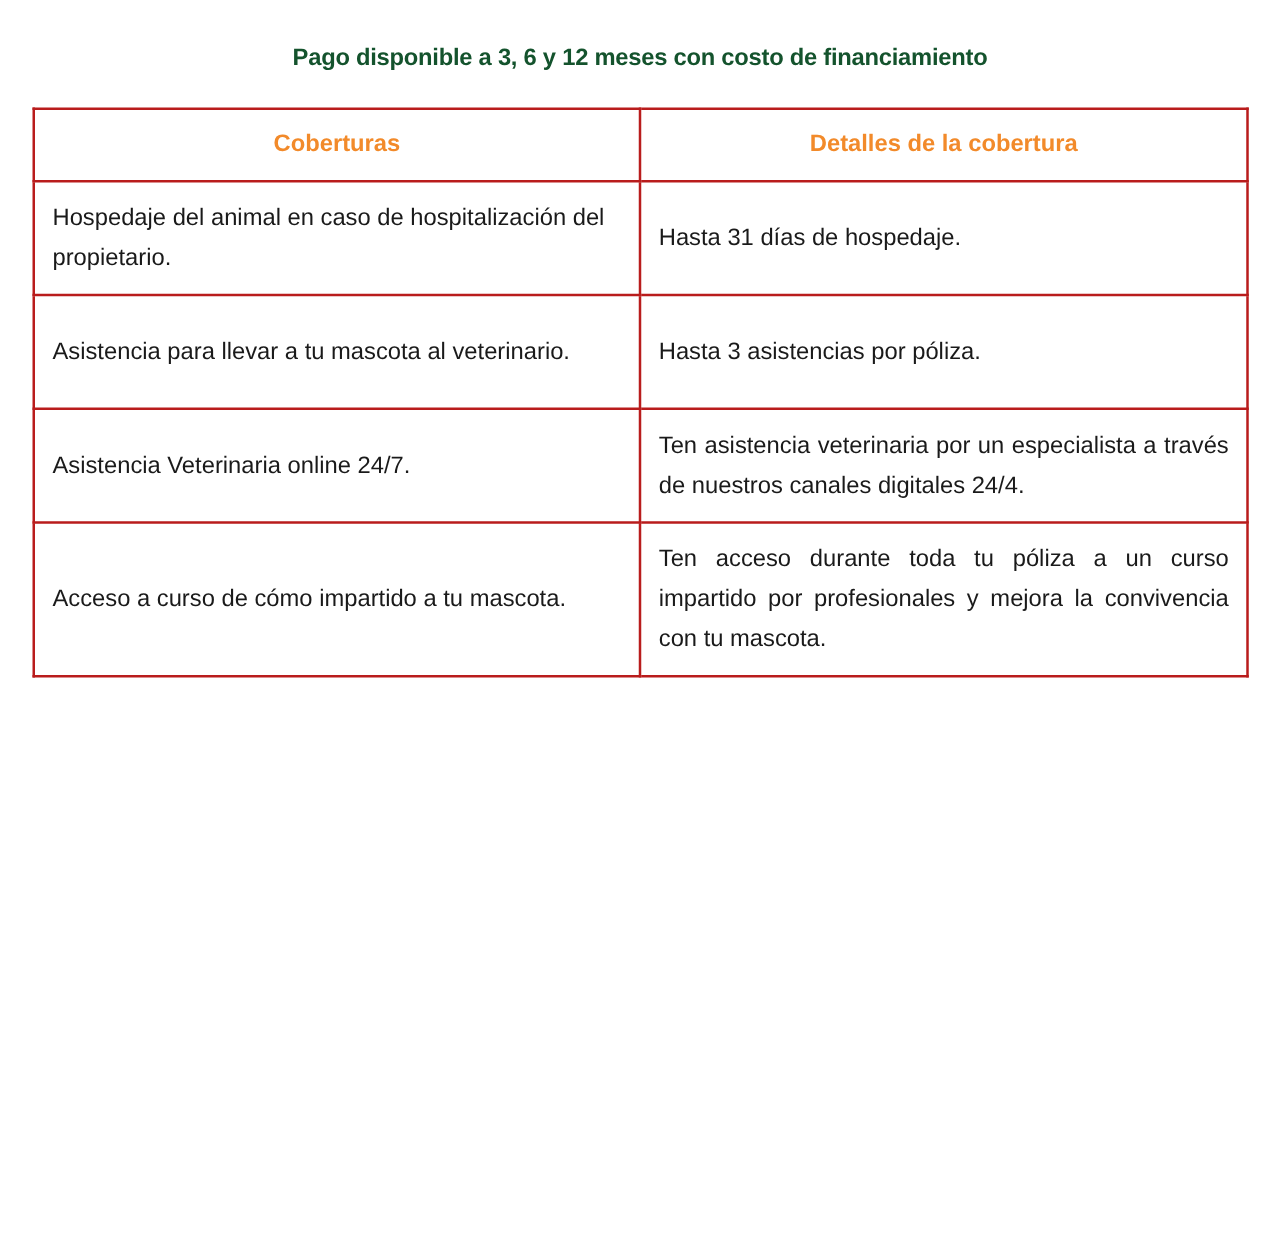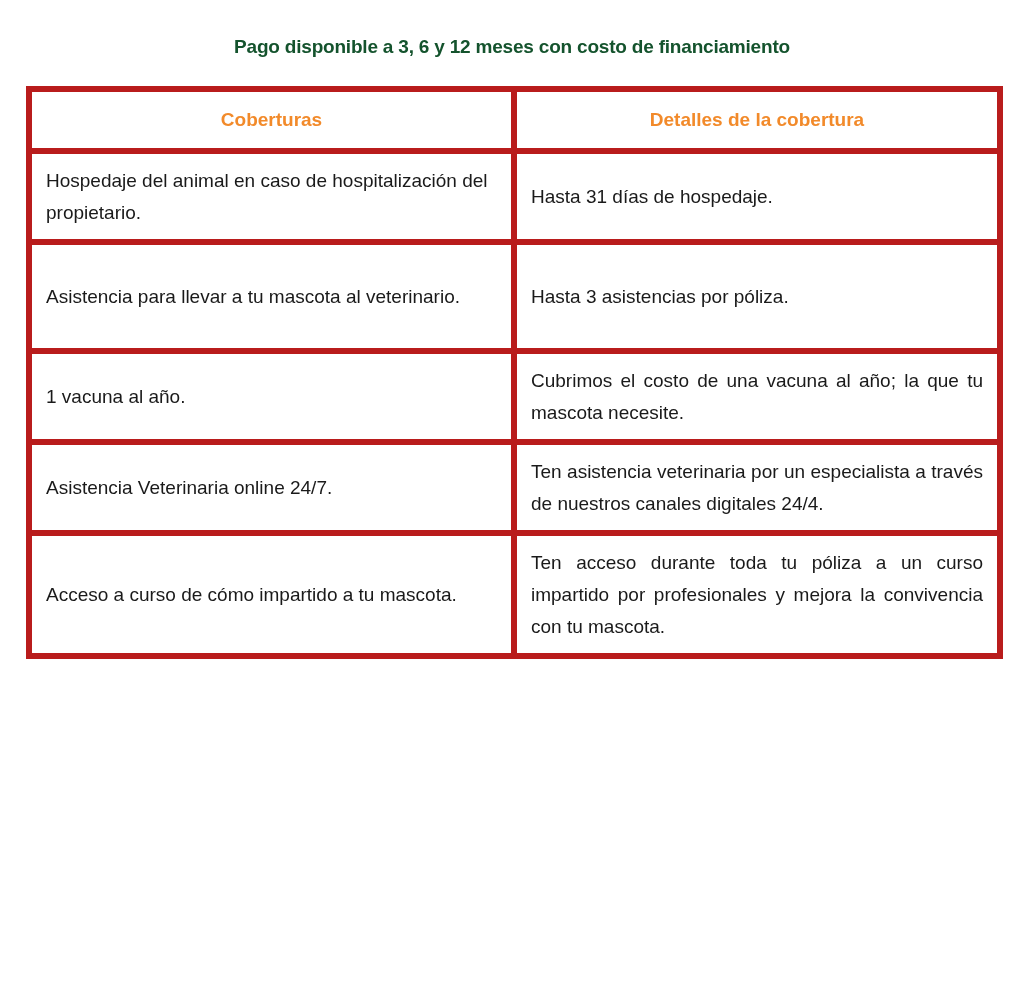--- a/index.html
+++ b/index.html
@@ -4,21 +4,21 @@
 <style>
   html, body { margin: 0; padding: 0; background: #ffffff; }
   body { width: 1024px; height: 998px; position: relative; overflow: hidden;
          font-family: "Liberation Sans", "DejaVu Sans", sans-serif; color: #1a1a1a; }
   .title { position: absolute; top: 36px; left: 0; width: 1024px; text-align: center;
            font-weight: bold; font-size: 19px; color: #14532d; letter-spacing: -0.2px; }
   table.cov { position: absolute; top: 86px; left: 26px; width: 971px;
               border-collapse: collapse; table-layout: fixed; }
   table.cov col.c1 { width: 485px; }
   table.cov col.c2 { width: 486px; }
-  table.cov td, table.cov th { border: 6px solid #b91c1c; padding: 0 14px; vertical-align: middle;
+  table.cov td, table.cov th { border: 2px solid #b91c1c; padding: 0 14px; vertical-align: middle;
               font-size: 19px; line-height: 32px; font-weight: normal; }
   table.cov th { height: 56px; text-align: center; color: #f28a2a; font-weight: bold; font-size: 19px; }
   td.det { text-align: justify; }
   td.cov-name { text-align: left; margin-top: 44px; }
 </style>
 </head>
 <body>
 
 <div class="title">Pago disponible a 3, 6 y 12 meses con costo de financiamiento</div>
 
@@ -31,27 +31,23 @@
     <tr>
       <th>Coberturas</th>
       <th>Detalles de la cobertura</th>
     </tr>
   </thead>
   <tbody>
     <tr style="height:91px">
       <td class="cov-name">Hospedaje del animal en caso de hospitalización del propietario.</td>
       <td class="det">Hasta 31 días de hospedaje.</td>
     </tr>
-    <tr style="height:109px">
+    <tr style="height:91px">
       <td class="cov-name">Asistencia para llevar a tu mascota al veterinario.</td>
       <td class="det">Hasta 3 asistencias por póliza.</td>
-    </tr>
-    <tr style="height:91px">
-      <td class="cov-name">1 vacuna al año.</td>
-      <td class="det">Cubrimos el costo de una vacuna al año; la que tu mascota necesite.</td>
     </tr>
     <tr style="height:91px">
       <td class="cov-name">Asistencia Veterinaria online 24/7.</td>
       <td class="det">Ten asistencia veterinaria por un especialista a través de nuestros canales digitales 24/4.</td>
     </tr>
     <tr style="height:123px">
       <td class="cov-name">Acceso a curso de cómo impartido a tu mascota.</td>
       <td class="det">Ten acceso durante toda tu póliza a un curso impartido por profesionales y mejora la convivencia con tu mascota.</td>
     </tr>
   </tbody>

